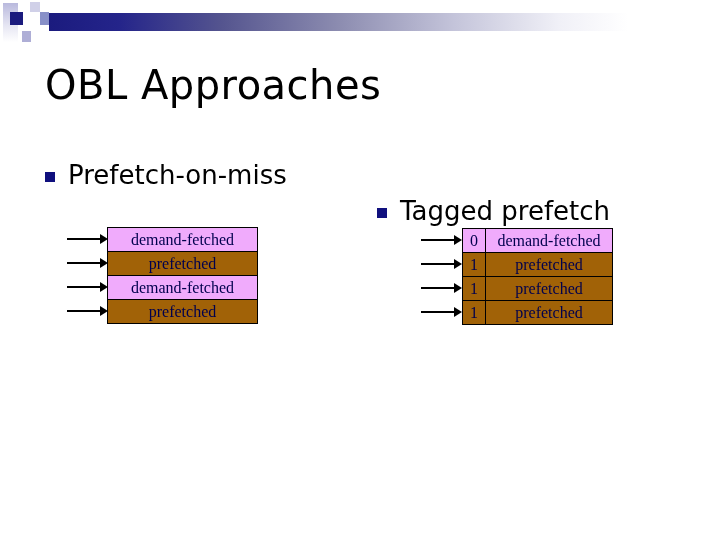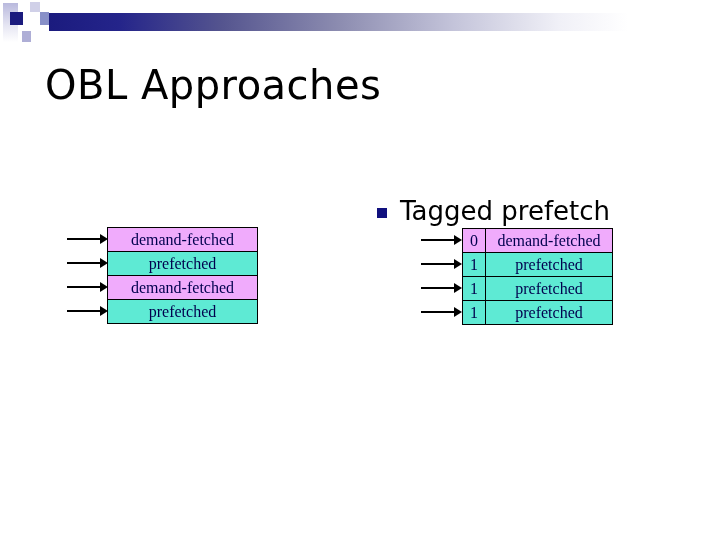--- a/index.html
+++ b/index.html
@@ -41,21 +41,21 @@
     font-family:"Liberation Serif",serif;font-size:16px;color:#00004d;
   }
   .tbl-left{left:107px;top:227px;}
   .tbl-right{left:462px;top:228px;}
   .t-row{
     height:23px;border-bottom:1px solid #000;display:flex;
     align-items:center;
   }
   .t-row:last-child{border-bottom:none;}
   .row-demand{background:#f0abfc;}
-  .row-prefetch{background:#5eead4;align-items:center;}
+  .row-prefetch{background:#a16207;align-items:center;}
   .cell-label{flex:1;text-align:center;}
   .cell-bit{
     width:22px;flex:0 0 auto;border-right:1px solid #000;text-align:center;
     align-self:stretch;display:flex;align-items:center;justify-content:center;
   }
   
   .arrow{position:absolute;width:33px;height:2px;background:#000;}
   .arrow::after{
     content:'';position:absolute;right:-8px;top:-4px;width:0;height:0;
     border-left:8px solid #000;border-top:5px solid transparent;
@@ -78,20 +78,24 @@
 
   <div class="hdr-strip"></div>
   <div class="sq sq-navy"></div>
   <div class="sq sq-pale"></div>
   <div class="sq sq-steel"></div>
   <div class="sq sq-small"></div>
   <div class="hdr-bar"></div>
 
   <div class="title">OBL Approaches</div>
 
+  <div class="bullet bullet-left">
+    <span class="bullet-marker"></span>
+    <span class="bullet-text">Prefetch-on-miss</span>
+  </div>
 
   <div class="bullet bullet-right">
     <span class="bullet-marker"></span>
     <span class="bullet-text">Tagged prefetch</span>
   </div>
 
   <div class="arrow al0"></div>
   <div class="arrow al1"></div>
   <div class="arrow al2"></div>
   <div class="arrow al3"></div>

